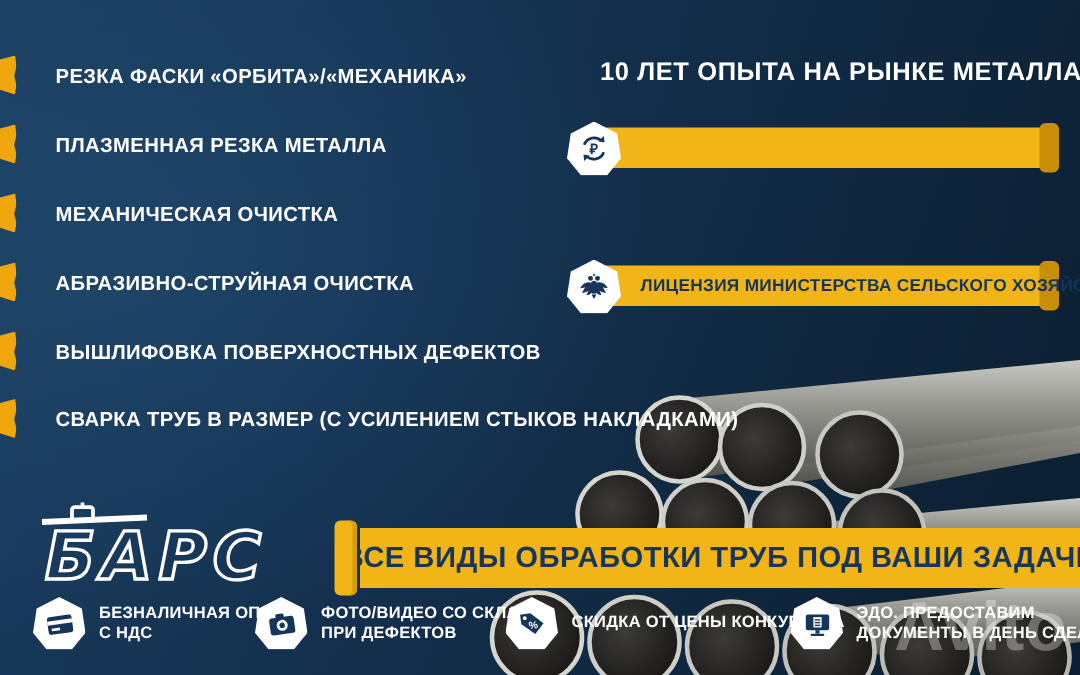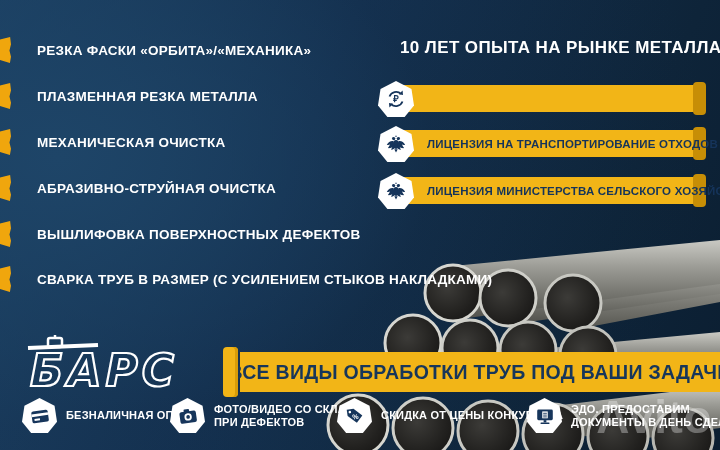--- a/index.html
+++ b/index.html
@@ -159,51 +159,35 @@
           <path d="M5.5 9.5a7 7 0 0 1 11.5-2.6"></path>
           <path d="M18.5 14.5a7 7 0 0 1-11.5 2.6"></path>
         </g>
         <path d="M18.6 3.6l.4 4.4-4.2-.8z" fill="#16355b"></path>
         <path d="M5.4 20.4l-.4-4.4 4.2.8z" fill="#16355b"></path>
         <text x="12" y="15.4" font-size="9.5" font-weight="bold" fill="#16355b" text-anchor="middle" font-family="Liberation Sans, sans-serif">₽</text>
       </svg>
     </span>
   </div>
 
-  <div class="badge" style="top:130px">
+
+  <div class="badge" style="top:177px">
     <span class="blob">
       <svg width="24" height="24" viewBox="0 0 24 24" fill="#16355b">
         <path d="M12 3.2l-1 1.6h2z"></path>
         <circle cx="9.7" cy="6.6" r="1.6"></circle>
           <circle cx="14.3" cy="6.6" r="1.6"></circle>
         <path d="M9.7 5.2l-2 .7 1.8 1z"></path>
           <path d="M14.3 5.2l2 .7-1.8 1z"></path>
         <ellipse cx="12" cy="12.5" rx="2.8" ry="4.4"></ellipse>
         <path d="M9.6 9.2C6.4 8.7 4.4 10.3 2.8 13c2.1 0 3.2-.5 3.2-.5S5 14.9 3.8 16.1c2.6.4 4.5-1.2 4.5-1.2s-.7 1.9-1.4 2.9c2.7 0 4.2-2.3 4.2-2.3z"></path>
         <path d="M14.4 9.2c3.2-.5 5.2 1.1 6.8 3.8-2.1 0-3.2-.5-3.2-.5s1 2.4 2.2 3.6c-2.6.4-4.5-1.2-4.5-1.2s.7 1.9 1.4 2.9c-2.7 0-4.2-2.3-4.2-2.3z"></path>
         <path d="M10.3 17.3L12 20.4l1.7-3.1z"></path>
       </svg>
     </span>
-    <span class="badge-label">ЛИЦЕНЗИЯ НА ТРАНСПОРТИРОВАНИЕ ОТХОДОВ</span>
-  </div>
-
-  <div class="badge" style="top:177px">
-    <span class="blob">
-      <svg width="24" height="24" viewBox="0 0 24 24" fill="#16355b">
-        <path d="M12 3.2l-1 1.6h2z"></path>
-        <circle cx="9.7" cy="6.6" r="1.6"></circle>
-          <circle cx="14.3" cy="6.6" r="1.6"></circle>
-        <path d="M9.7 5.2l-2 .7 1.8 1z"></path>
-          <path d="M14.3 5.2l2 .7-1.8 1z"></path>
-        <ellipse cx="12" cy="12.5" rx="2.8" ry="4.4"></ellipse>
-        <path d="M9.6 9.2C6.4 8.7 4.4 10.3 2.8 13c2.1 0 3.2-.5 3.2-.5S5 14.9 3.8 16.1c2.6.4 4.5-1.2 4.5-1.2s-.7 1.9-1.4 2.9c2.7 0 4.2-2.3 4.2-2.3z"></path>
-        <path d="M14.4 9.2c3.2-.5 5.2 1.1 6.8 3.8-2.1 0-3.2-.5-3.2-.5s1 2.4 2.2 3.6c-2.6.4-4.5-1.2-4.5-1.2s.7 1.9 1.4 2.9c-2.7 0-4.2-2.3-4.2-2.3z"></path>
-        <path d="M10.3 17.3L12 20.4l1.7-3.1z"></path>
-      </svg>
-    </span>
     <span class="badge-label">ЛИЦЕНЗИЯ МИНИСТЕРСТВА СЕЛЬСКОГО ХОЗЯЙСТВА</span>
   </div>
 
   <svg id="logo" width="168" height="62" viewBox="0 0 168 62">
     <line x1="4" y1="14" x2="74" y2="11" stroke="#ffffff" stroke-width="4"></line>
     <rect x="24" y="4" width="14" height="9" rx="2" fill="none" stroke="#ffffff" stroke-width="2.5"></rect>
     <line x1="31" y1="1" x2="31" y2="5" stroke="#ffffff" stroke-width="2.5"></line>
     <text x="6" y="52" font-family="DejaVu Sans, sans-serif" font-style="italic" font-weight="bold" font-size="44" letter-spacing="4" fill="none" stroke="#ffffff" stroke-width="2.2">БАРС</text>
   </svg>
 
@@ -216,20 +200,21 @@
       <svg width="22" height="22" viewBox="0 0 24 24">
         <g transform="rotate(-8 12 12)">
           <rect x="3" y="6" width="18" height="13" rx="2" fill="#16355b"></rect>
           <rect x="3" y="9" width="18" height="3" fill="#ffffff"></rect>
           <rect x="5.5" y="14.5" width="6" height="2" fill="#ffffff"></rect>
         </g>
       </svg>
     </span>
     <span class="feature-text">
       <span>БЕЗНАЛИЧНАЯ ОПЛАТА</span>
+      <span>С НДС</span>
     </span>
   </div>
 
   <div class="feature" style="left:170px">
     <span class="blob">
       <svg width="22" height="22" viewBox="0 0 24 24">
         <g transform="rotate(-8 12 12)">
           <rect x="8" y="4.5" width="6" height="3.5" rx="1" fill="#16355b"></rect>
           <rect x="3" y="7" width="18" height="12.5" rx="2" fill="#16355b"></rect>
           <circle cx="12" cy="13" r="4" fill="#ffffff"></circle>

